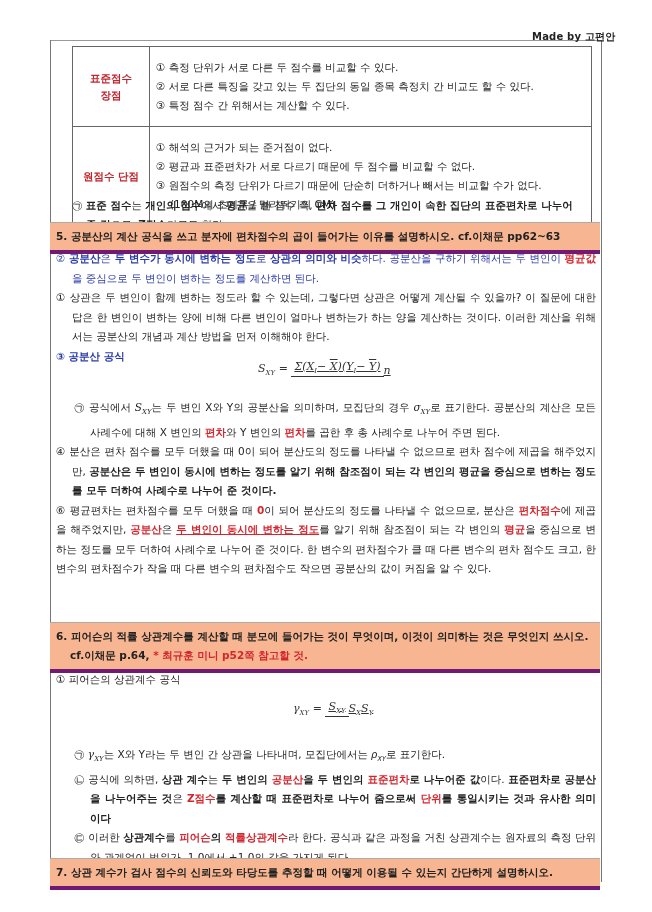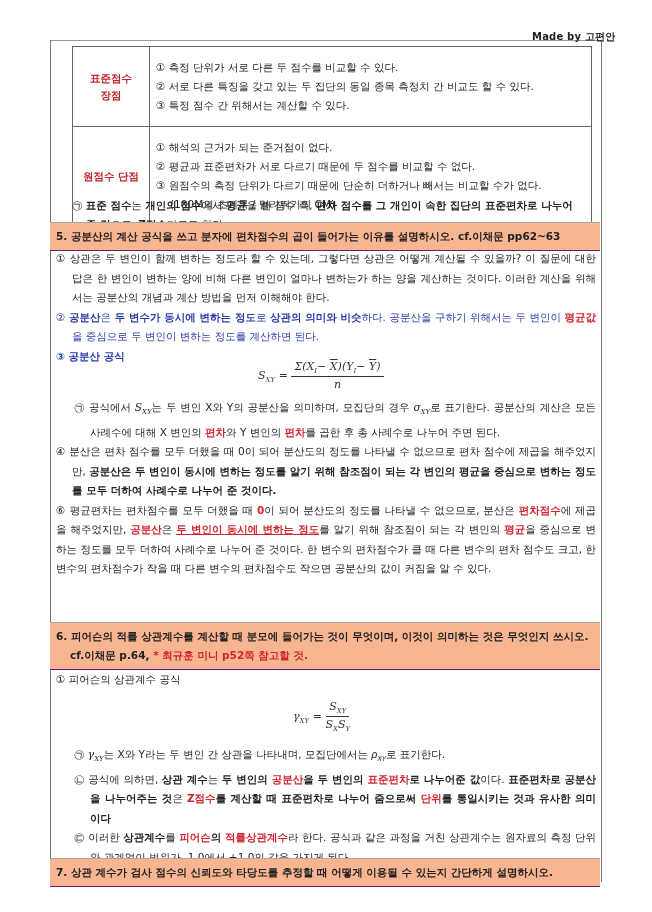--- a/index.html
+++ b/index.html
@@ -13,29 +13,29 @@
   .table td { border: 1px solid #666; padding: 11px 6px; vertical-align: middle; }
   .table td.label { width: 64px; text-align: center; color: #c0262d; font-weight: bold; line-height: 1.6; }
   .table td.body div { line-height: 19px; white-space: nowrap; }
   .note { position: absolute; left: 72px; font-size: 10.5px; line-height: 19px; }
   .note .ind { padding-left: 14px; }
   .b { font-weight: bold; }
   .red { color: #d3262e; }
   .blue { color: #2a3aa8; }
   .u { text-decoration: underline; margin-top: 20px; }
   .qbar { position: absolute; left: 50px; width: 538px; background: #f7b591;
-          border-top: 1px solid #aaa; border-bottom: 1px solid #701a75;
+          border-top: 1px solid #aaa; border-bottom: 4px solid #701a75;
           padding: 4px 6px; font-size: 10.5px; font-weight: bold; line-height: 19px; color: #222; }
   .qbar .ind { padding-left: 14px; }
   .block { position: absolute; left: 50px; width: 540px; padding: 0 6px; font-size: 10.5px; line-height: 19.5px; text-align: justify; }
   .block p { margin: 0; }
   .hang { padding-left: 16px; text-indent: -16px; }
   .sub { padding-left: 34px; text-indent: -16px; }
   .formula { position: absolute; font-family: "DejaVu Serif", "Liberation Serif", serif; font-style: italic; font-size: 11px; color: #333; }
-  .frac { display: inline-flex; flex-direction: column; align-items: center; vertical-align: middle; }
+  .frac { display: inline-flex; align-items: flex-end; vertical-align: middle; text-decoration: underline; }
   .frac .num { border-bottom: 1px solid #333; padding: 0 3px 1px; }
   .frac .den { padding-top: 1px; }
   sub { font-size: 7px; }
   .ovl { text-decoration: overline; }
 </style>
 </head>
 <body>
 
 <div class="topline"></div>
 <div class="page"></div>
@@ -76,25 +76,25 @@
   <div class="ind">
     <span class="b">준 값</span><span>으로, </span><span class="b">Z점수</span><span>라고도 한다.</span>
   </div>
 </div>
 
 <div class="qbar" style="top:222px;">
   <span>5. 공분산의 계산 공식을 쓰고 분자에 편차점수의 곱이 들어가는 이유를 설명하시오. cf.이채문 pp62~63</span>
 </div>
 
 <div class="block" style="top:249px;">
-  <p class="hang">① 상관은 두 변인이 함께 변하는 정도라 할 수 있는데, 그렇다면 상관은 어떻게 계산될 수 있을까? 이 질문에 대한 답은 한 변인이 변하는 양에 비해 다른 변인이 얼마나 변하는가 하는 양을 계산하는 것이다. 이러한 계산을 위해서는 공분산의 개념과 계산 방법을 먼저 이해해야 한다.</p>
   <p class="hang blue">
     <span>②</span>
     <span class="b">공분산</span><span>은 </span><span class="b">두 변수가 동시에 변하는 정도</span><span>로 </span><span class="b">상관의 의미와 비슷</span><span>하다. 공분산을 구하기 위해서는 두 변인이 </span><span class="b red">평균값</span><span>을 중심으로 두 변인이 변하는 정도를 계산하면 된다.</span>
   </p>
+  <p class="hang">① 상관은 두 변인이 함께 변하는 정도라 할 수 있는데, 그렇다면 상관은 어떻게 계산될 수 있을까? 이 질문에 대한 답은 한 변인이 변하는 양에 비해 다른 변인이 얼마나 변하는가 하는 양을 계산하는 것이다. 이러한 계산을 위해서는 공분산의 개념과 계산 방법을 먼저 이해해야 한다.</p>
   <p class="b blue">③ 공분산 공식</p>
 </div>
 
 <div class="formula" style="left:258px; top:360px;">
   <span>S</span><sub>XY</sub>
   <span style="font-style:normal"> = </span>
   <span class="frac">
     <span class="num">Σ(X<sub>I</sub>− <span class="ovl">X</span>)(Y<sub>I</sub>− <span class="ovl">Y</span>)</span>
     <span class="den">n</span>
   </span>

